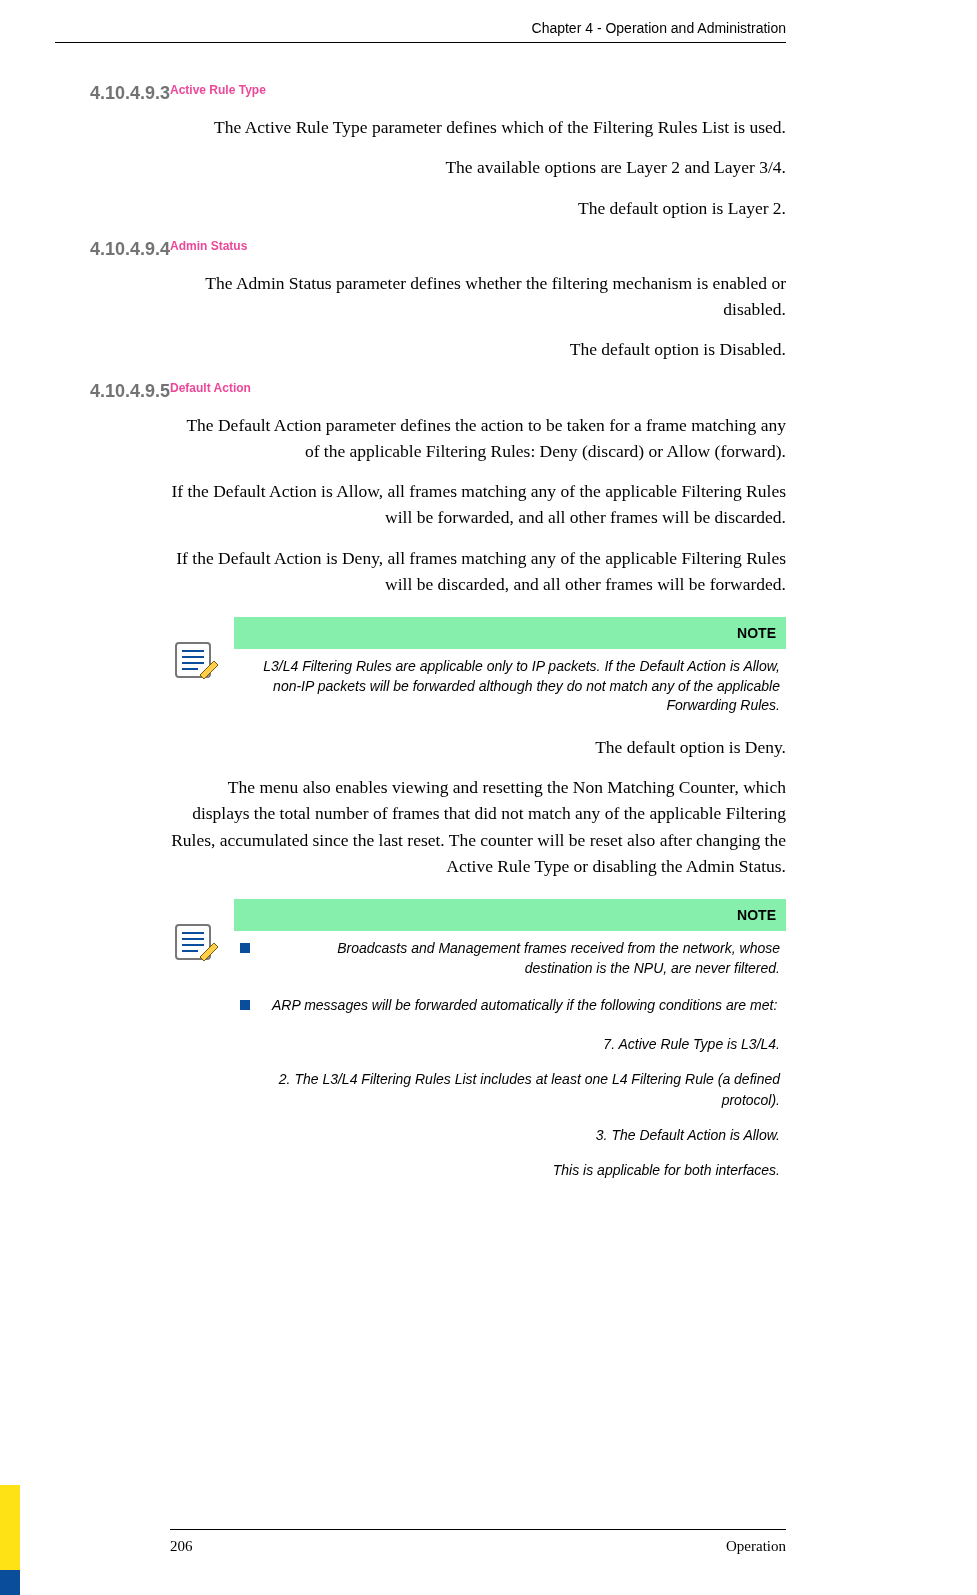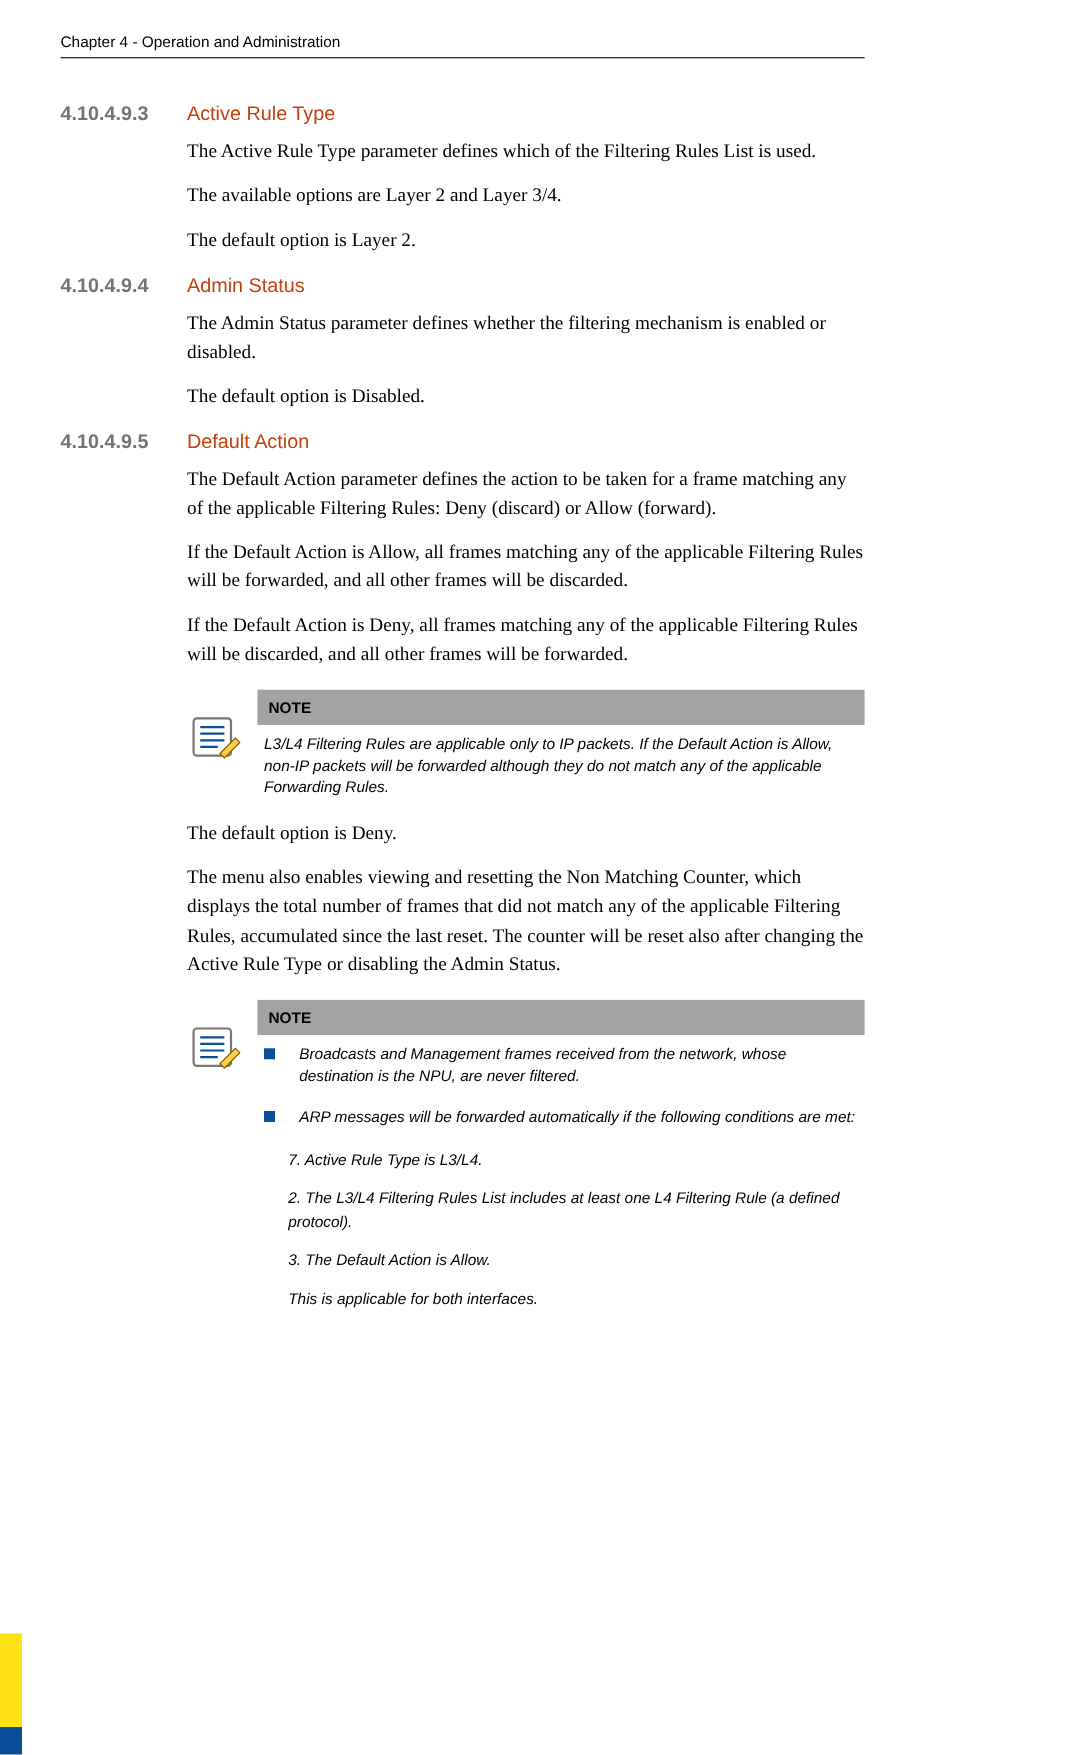--- a/index.html
+++ b/index.html
@@ -6,46 +6,47 @@
     margin: 0;
     padding: 0;
     background: #fff;
     font-family: Arial, Helvetica, sans-serif;
     color: #000;
     width: 977px;
   }
   .page {
     box-sizing: border-box;
     width: 841px;
-    padding: 30px 55px 30px 55px;
+    padding: 20px 55px 30px 55px;
     position: relative;
     min-height: 1595px;
+    text-align: right;
   }
   .header-line {
     font-size: 14px;
     padding-bottom: 6px;
     border-bottom: 1px solid #000;
     margin-bottom: 40px;
   }
   .section-row {
     display: flex;
     margin-top: 18px;
     margin-bottom: 2px;
   }
   .section-num {
     width: 115px;
     flex: 0 0 115px;
     color: #737373;
     font-weight: bold;
     font-size: 18px;
   }
   .section-title {
-    color: #c2410c;
-    font-weight: normal;
-    font-size: 18px;
+    color: #ec4899;
+    font-weight: bold;
+    font-size: 12px;
   }
   .body-text {
     margin-left: 115px;
     font-family: "Book Antiqua", Palatino, Georgia, serif;
     font-size: 17.5px;
     line-height: 1.5;
     margin-top: 10px;
     margin-bottom: 14px;
   }
   .note-block {
@@ -59,21 +60,21 @@
   .note-icon {
     flex: 0 0 50px;
     width: 50px;
     height: 50px;
     margin-top: 18px;
   }
   .note-content {
     flex: 1 1 auto;
   }
   .note-head {
-    background: #a3a3a3;
+    background: #86efac;
     font-weight: bold;
     font-size: 14px;
     padding: 8px 10px;
   }
   .note-body {
     font-size: 14px;
     line-height: 1.4;
     padding: 8px 6px 0 6px;
     font-style: italic;
   }
@@ -200,19 +201,25 @@
         <div class="sub-list">
           <p>7. Active Rule Type is L3/L4.</p>
           <p>2.  The L3/L4 Filtering Rules List includes at least one L4 Filtering Rule (a defined protocol).</p>
           <p>3. The Default Action is Allow.</p>
           <p>This is applicable for both interfaces.</p>
         </div>
       </div>
     </div>
   </div>
 
+  <div class="footer">
+    <div class="footer-line">
+      <span>206</span>
+      <span>Operation</span>
+    </div>
+  </div>
 
   <div class="side-tab">
     <div class="tab-yellow"></div>
     <div class="tab-blue"></div>
   </div>
 
 </div>
 
 </body></html>

